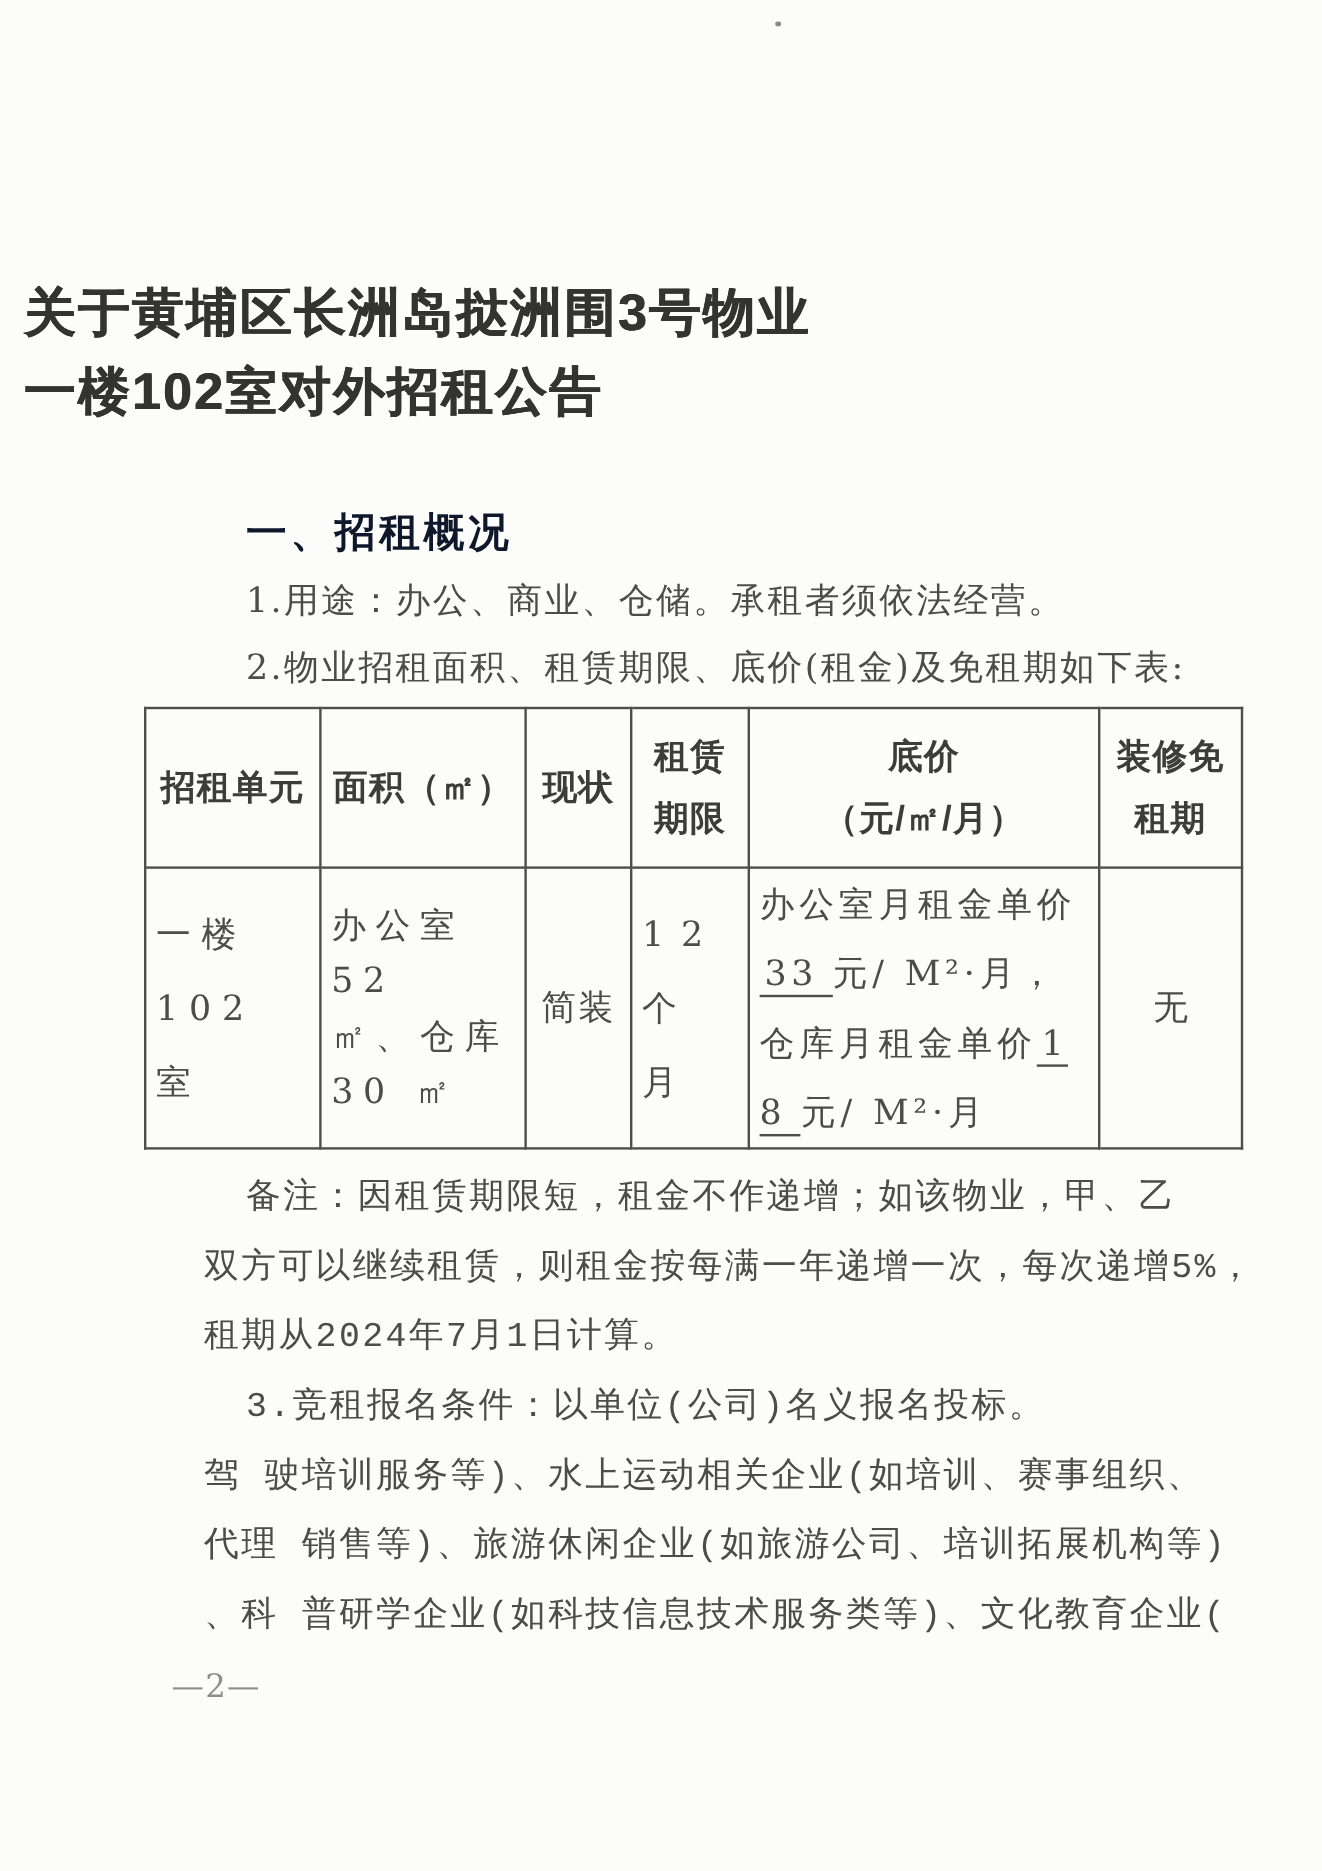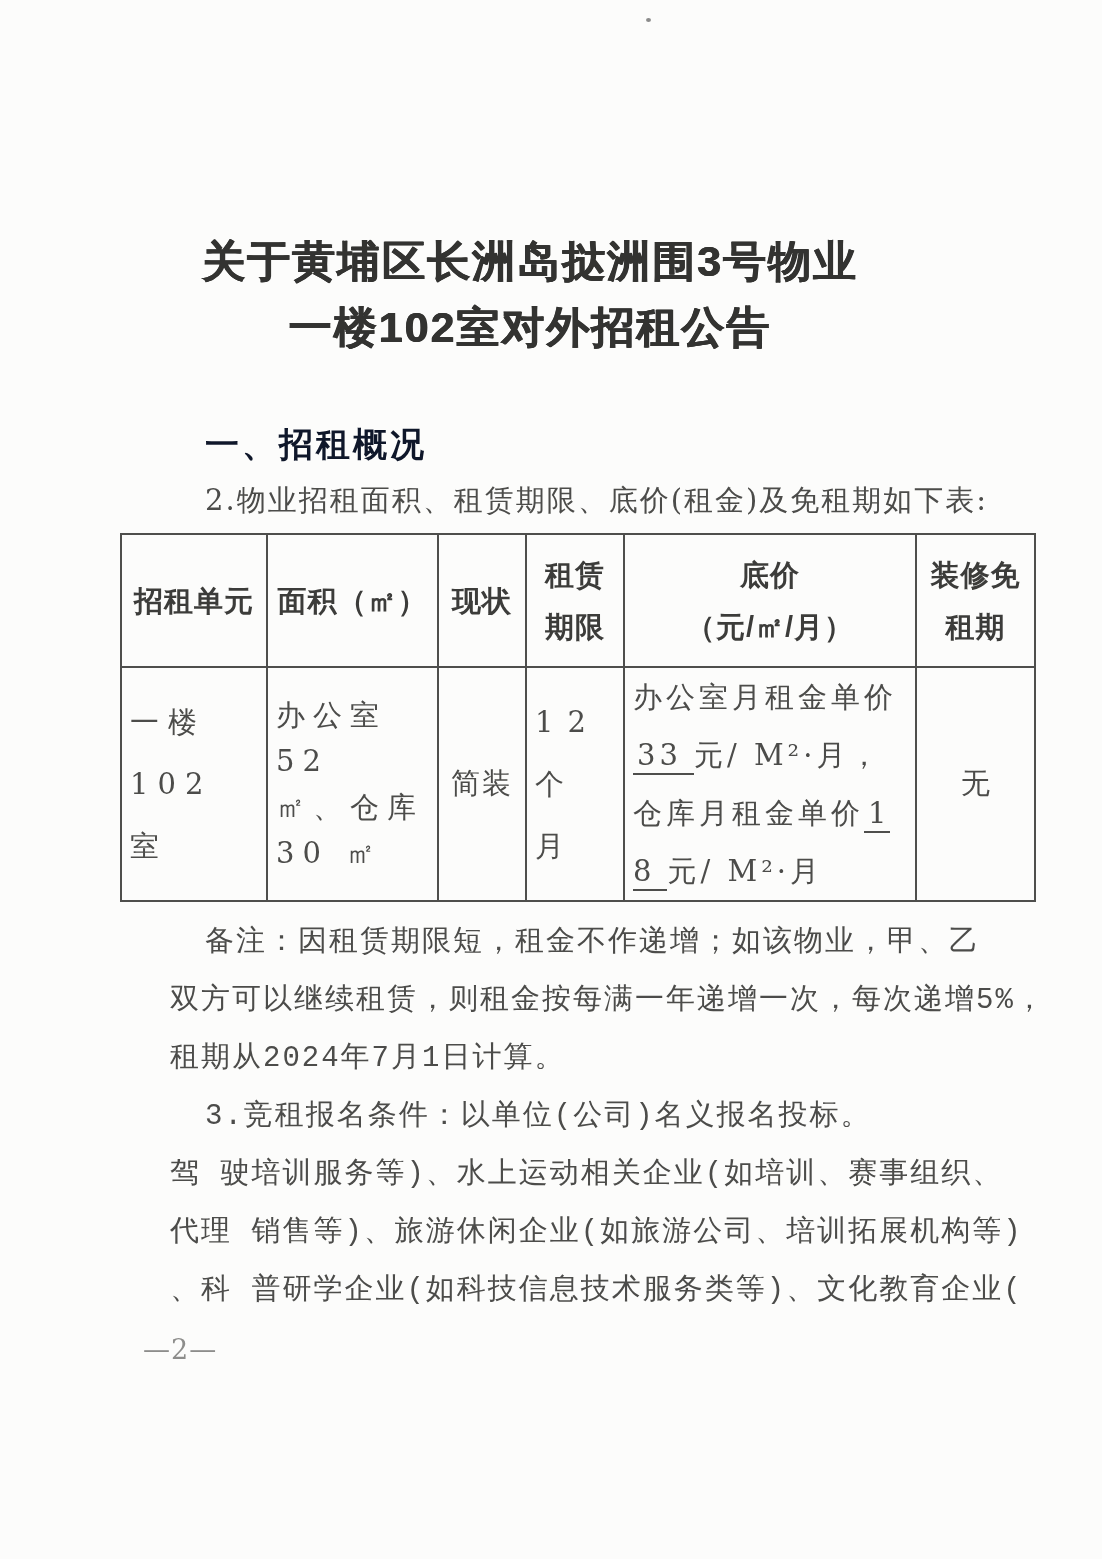--- a/index.html
+++ b/index.html
@@ -13,21 +13,20 @@
     font-family:"DejaVu Serif","Liberation Serif",serif;
   }
   .speck{
     position:absolute;left:646px;top:18px;
     width:5px;height:4px;background:#8b8b8b;border-radius:50%;
   }
   
   .title-block{
     margin:228px 0 0 20px;
     width:1020px;
-    text-align:center;
     font-family:"Liberation Sans","DejaVu Sans",sans-serif;
     font-weight:700;
     font-size:43px;
     line-height:66px;
     letter-spacing:2px;
     color:#333331;
     text-shadow:0.6px 0 0 currentColor,-0.3px 0 0 currentColor;
   }
   
   .s-heading{
@@ -106,20 +105,21 @@
 
   <div class="speck"></div>
 
   <div class="title-block">
     <div>关于黄埔区长洲岛挞洲围3号物业</div>
     <div>一楼102室对外招租公告</div>
   </div>
 
   <div class="s-heading">一、招租概况</div>
 
+  <div class="bline ind">1.用途：办公、商业、仓储。承租者须依法经营。</div>
   <div class="bline ind">2.物业招租面积、租赁期限、底价(租金)及免租期如下表:</div>
 
   <table class="rent">
     <colgroup>
       <col style="width:146px">
         <col style="width:171px">
         <col style="width:88px">
       <col style="width:98px">
         <col style="width:292px">
         <col style="width:119px">

